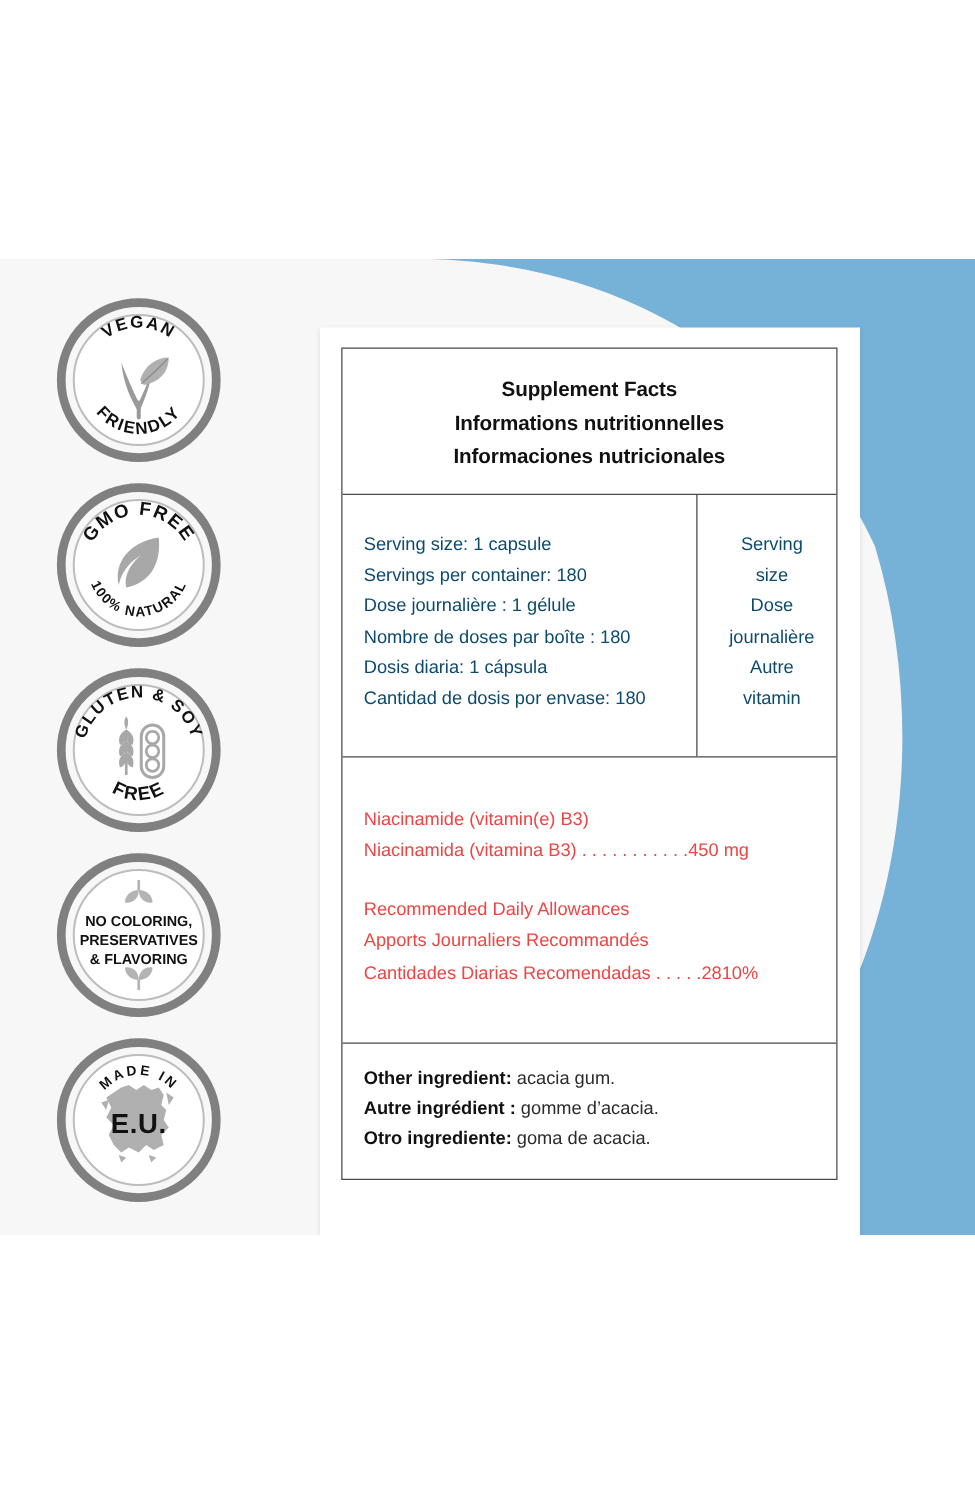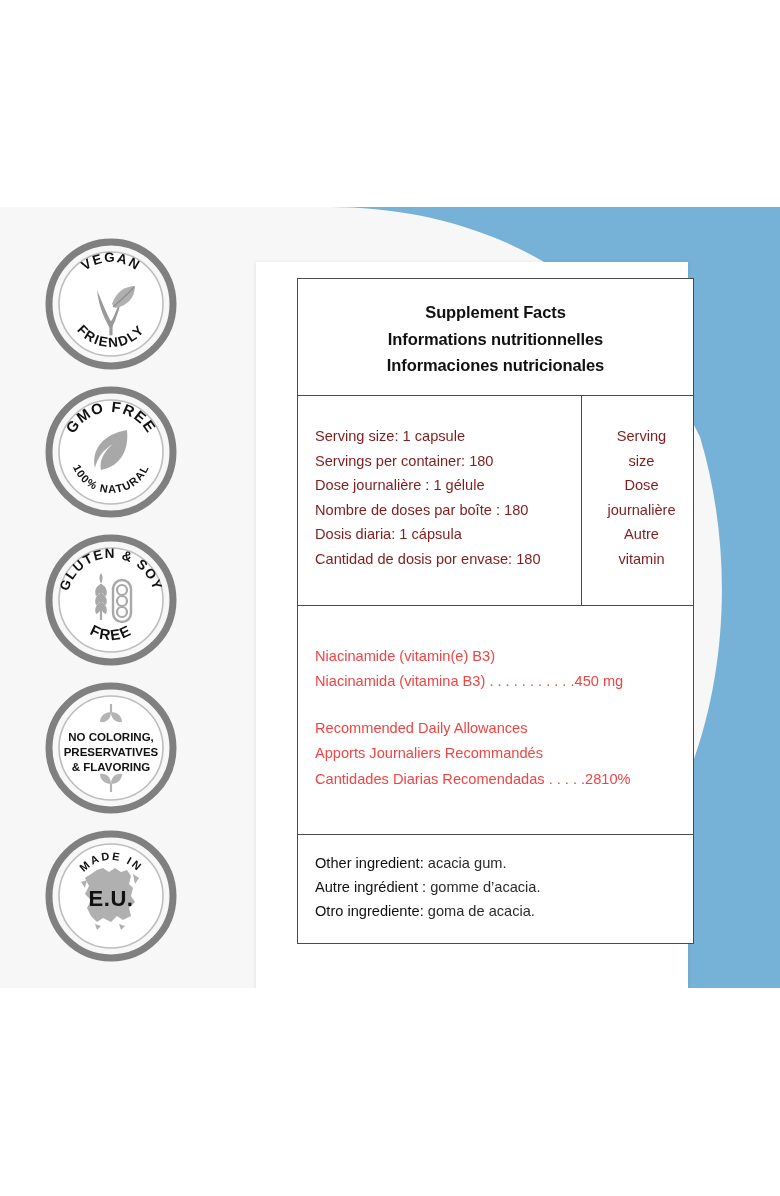--- a/index.html
+++ b/index.html
@@ -65,21 +65,20 @@
   }
   #label-box {
     position: absolute;
     left: 17px;
     top: 16px;
     width: 397px;
     right: 17px;
     border: 1.4px solid #4a4a4a;
     background: #ffffff;
     box-sizing: border-box;
-    margin-left: 24px;
   }
 
   .sec {
     box-sizing: border-box;
   }
   .sec-head {
     text-align: center;
     padding: 20px 8px 16px 8px;
     border-bottom: 1.4px solid #4a4a4a;
   }
@@ -103,21 +102,21 @@
     border-right: 1.4px solid #4a4a4a;
   }
   .serv-right {
     flex: 1 1 auto;
     padding: 28px 8px 26px 16px;
     box-sizing: border-box;
     text-align: center;
   }
   .serv-line {
     font-size: 14.6px;
-    color: #7f1d1d;
+    color: #0c4a6e;
     line-height: 1.68;
     white-space: nowrap;
   }
   .serv-right .serv-line { white-space: normal; }
 
   .sec-nutrient {
     padding: 38px 17px 42px 17px;
     border-bottom: 1.4px solid #4a4a4a;
     min-height: 200px;
     box-sizing: border-box;
@@ -132,21 +131,21 @@
   .sec-other {
     padding: 16px 17px 20px 17px;
   }
   .oth-line {
     font-size: 14.6px;
     color: #2b2b2b;
     line-height: 1.66;
   }
   .oth-line b {
     color: #111111;
-    font-weight: normal;
+    font-weight: bold;
   }
 </style>
 </head>
 <body>
 
 <div id="canvas">
 
   <div id="blue-shape">
     <svg width="780" height="781" viewBox="0 0 780 781" xmlns="http://www.w3.org/2000/svg">
       <path d="M 330 0 L 780 0 L 780 781 L 478 781 C 700 700 760 430 700 230 C 620 60 470 0 330 0 Z" fill="#76b1d8"></path>

